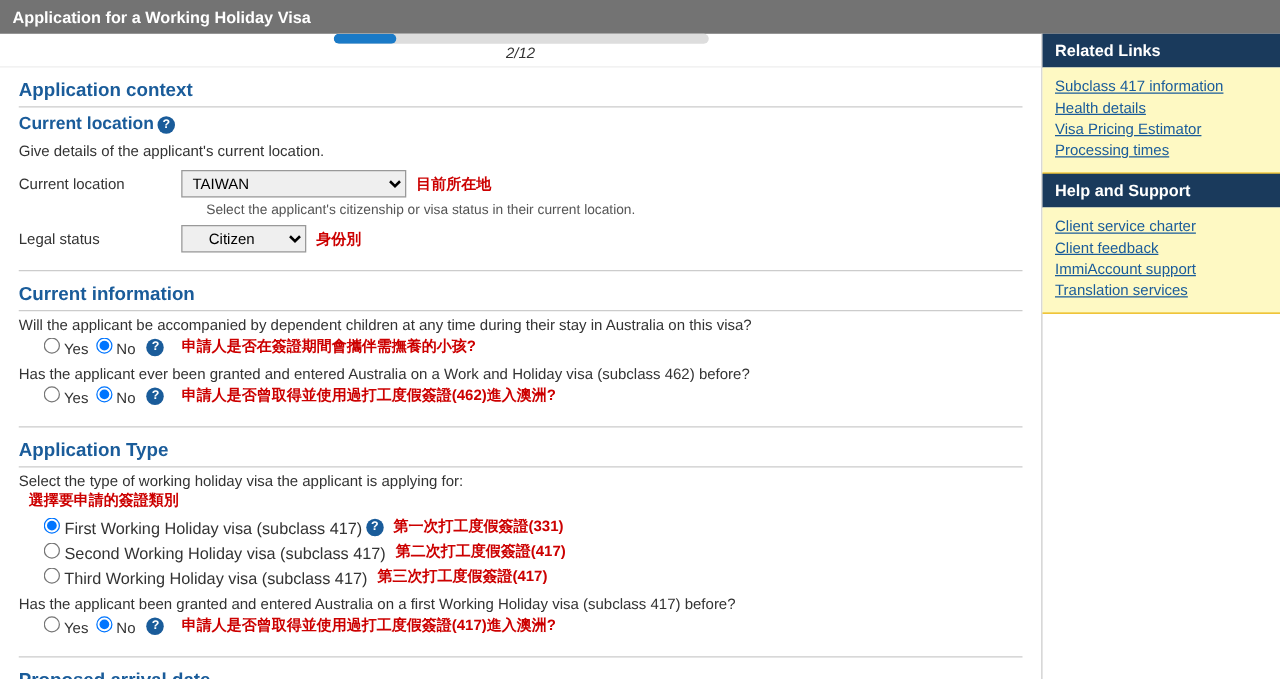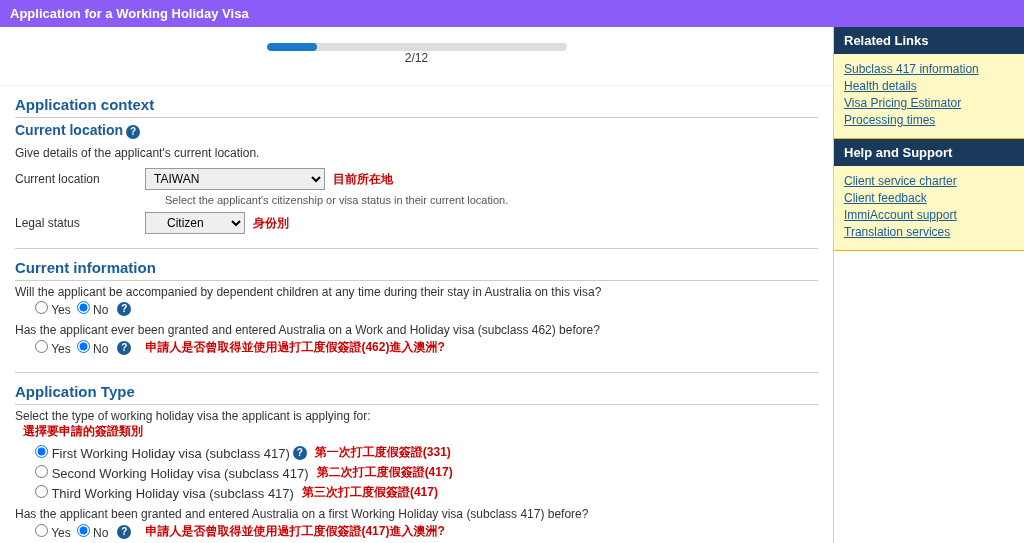--- a/index.html
+++ b/index.html
@@ -1,40 +1,41 @@
 <!DOCTYPE html>
 <html><head>
   <meta charset="utf-8">
   <style>
     * { box-sizing: border-box; margin: 0; padding: 0; }
     body { font-family: Arial, sans-serif; font-size: 13px; background: #fff; color: #333; }
 
     .top-bar {
-      background: #8b5cf6;
+      background: #737373;
       color: #fff;
       padding: 6px 10px;
       font-size: 13px;
       font-weight: bold;
     }
 
     .main-layout {
       display: flex;
       width: 1024px;
     }
 
     .content-area {
       flex: 1;
       padding: 0 0 0 0;
       border-right: 1px solid #ccc;
     }
 
     .progress-bar-container {
-      padding: 16px 10px;
+      padding: 0 10px;
       border-bottom: 1px solid #eee;
       text-align: center;
+      font-style: italic;
     }
 
     .progress-label {
       font-size: 12px;
       color: #333;
       margin-bottom: 4px;
     }
 
     .progress-track {
       width: 300px;
@@ -222,20 +223,21 @@
         <div class="indented" style="display:flex;align-items:center;gap:6px;">
           <label>
             <input type="radio" name="q1" style="">
             <span>Yes</span>
           </label>
           <label>
             <input type="radio" name="q1" checked="" style="">
             <span>No</span>
           </label>
           <span class="info-icon">?</span>
+          <span class="annotation-red">申請人是否在簽證期間會攜伴需撫養的小孩?</span>
         </div>
       </div>
 
       <div class="question-block">
         <div class="question-text">Has the applicant ever been granted and entered Australia on a Work and Holiday visa (subclass 462) before?</div>
         <div class="indented" style="display:flex;align-items:center;gap:6px;">
           <label>
             <input type="radio" name="q2" style="">
             <span>Yes</span>
           </label>

